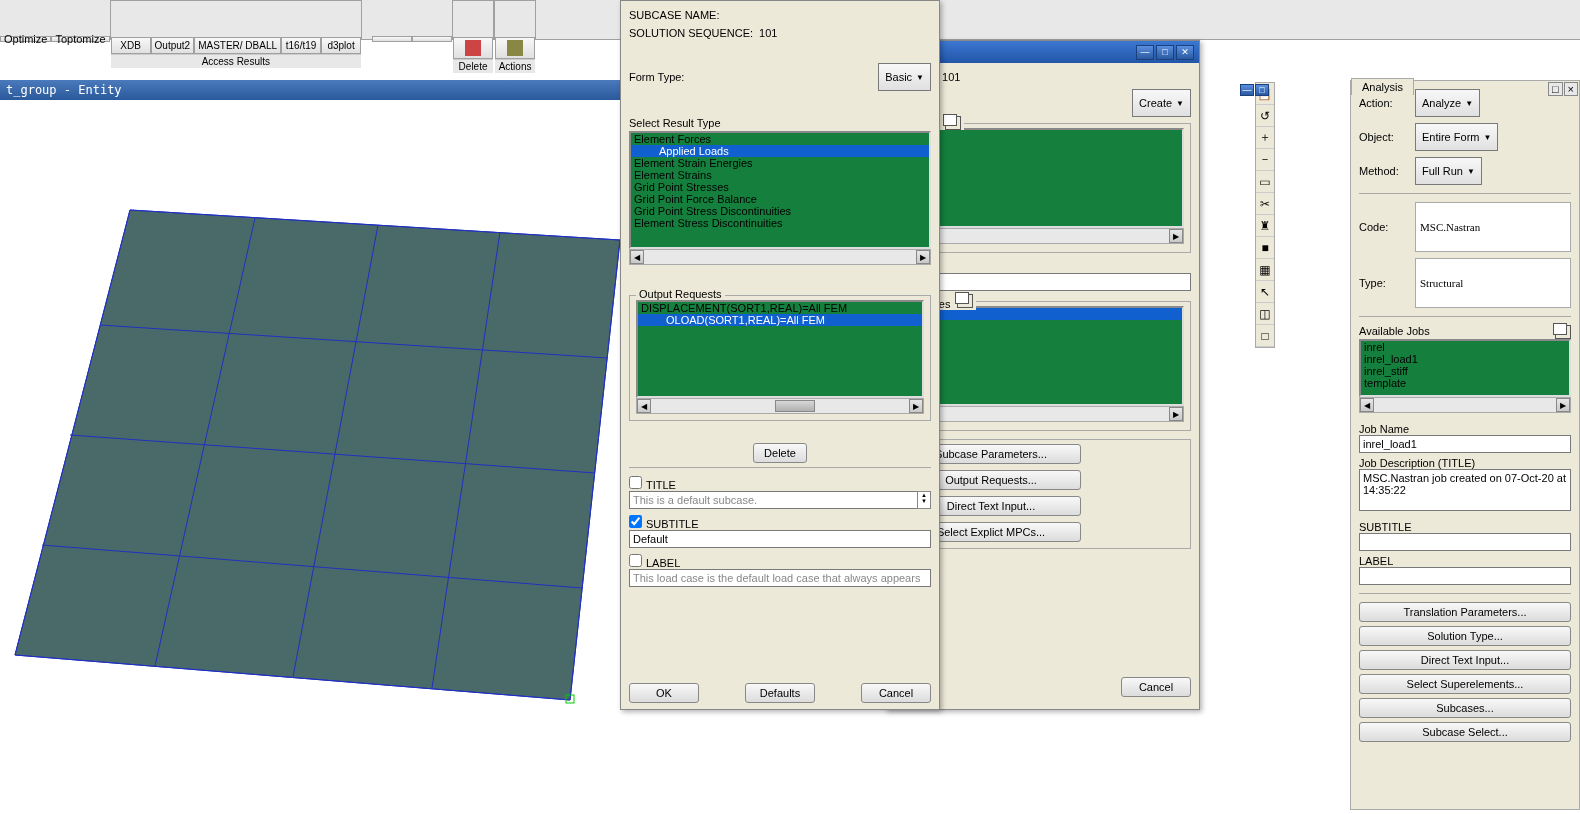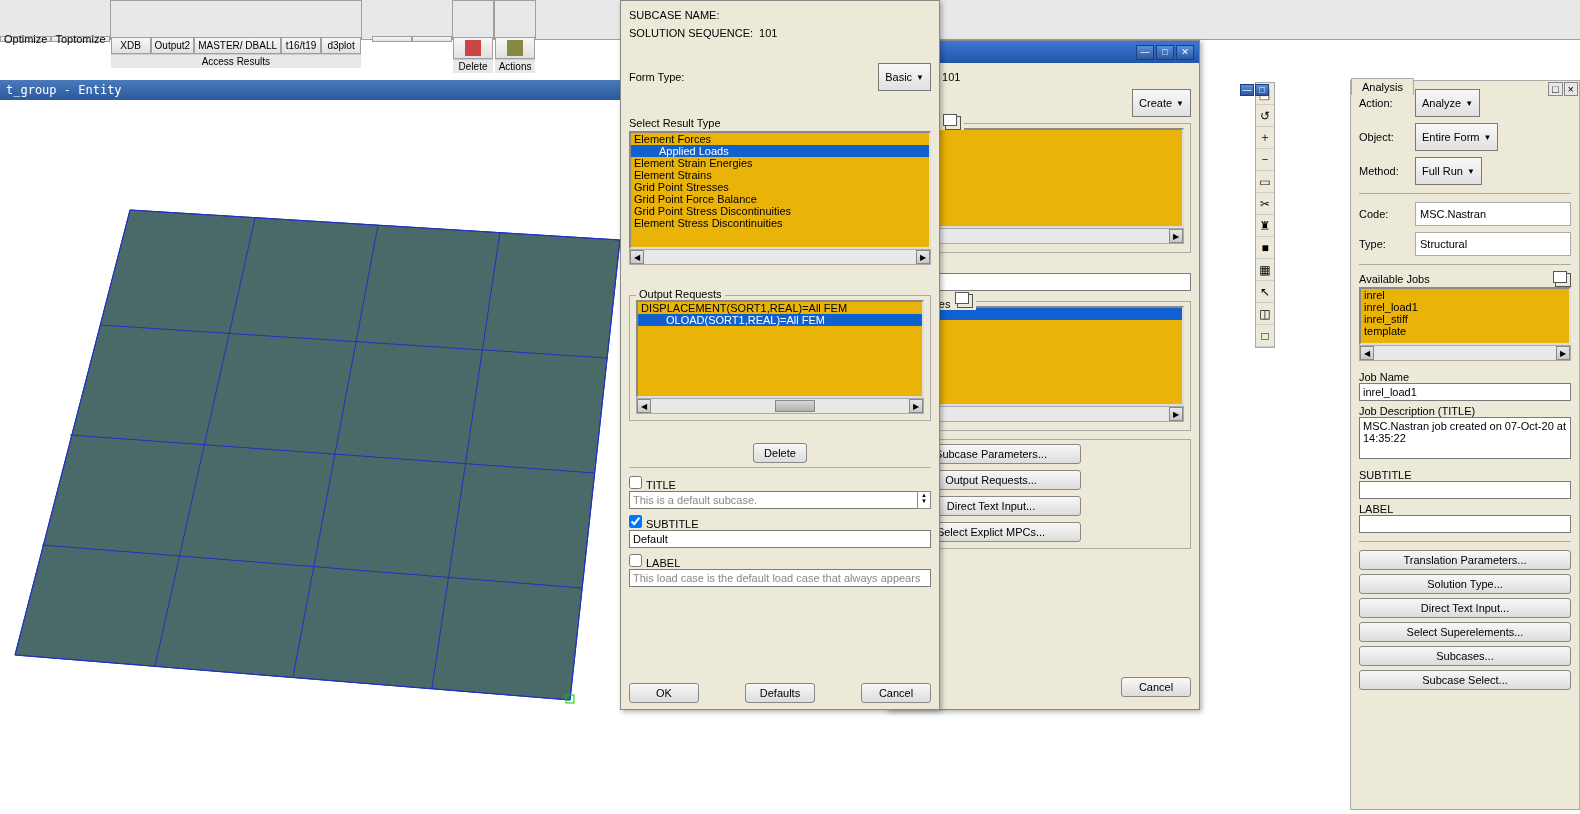--- a/index.html
+++ b/index.html
@@ -26,21 +26,21 @@
     .win-btn { width: 18px; height: 15px; background: linear-gradient(#5a8fe0,#2a5aa0); border: 1px solid #1a4080; color: #fff; font-size: 9px; display: flex; align-items: center; justify-content: center; cursor: pointer; }
     
     .dialog-body { padding: 8px; }
     .row { display: flex; align-items: center; margin-bottom: 6px; gap: 6px; }
     .label { min-width: 120px; }
     
     select, .combo { background: #fff; border: 1px solid #7a7a7a; padding: 1px 3px; font-size: 11px; height: 28px; }
     .combo { display: inline-flex; align-items: center; gap: 4px; background: linear-gradient(#f8f8f8,#e0e0e0); cursor: pointer; padding: 2px 6px; }
     .combo::after { content: "▼"; font-size: 8px; }
     
-    .listbox { background: #eab308; border: 2px inset #ddd; overflow-y: scroll; }
+    .listbox { background: #15803d; border: 2px inset #ddd; overflow-y: scroll; }
     .listbox-item { padding: 0 3px; cursor: pointer; white-space: nowrap; }
     .listbox-item.selected { background: #1060d0; color: #fff; padding-left: 28px; }
     
     .fieldset { border: 1px solid #aaa; padding: 4px 6px 6px; margin-bottom: 8px; position: relative; }
     .fieldset-legend { position: absolute; top: -8px; left: 6px; background: #ece9d8; padding: 0 3px; font-size: 11px; color: #000; }
     
     .btn { background: linear-gradient(#f8f8f8,#dcdcdc); border: 1px solid #888; border-radius: 3px; padding: 3px 10px; cursor: pointer; min-width: 70px; text-align: center; }
     .btn-wide { width: 180px; padding: 3px; }
     
     input[type=text], textarea { background: #fff; border: 1px solid #7a7a7a; padding: 2px 3px; width: 100%; font-size: 11px; }
@@ -56,21 +56,21 @@
     
     
     .dlg-subcases { left: 885px; top: 40px; width: 315px; height: 670px; z-index: 20; }
     
     
     .analysis-panel { position: absolute; right: 0; top: 80px; width: 230px; height: 730px; background: #ece9d8; border: 1px solid #aaa; z-index: 10; }
     .analysis-tab { display: inline-block; background: #ece9d8; border: 1px solid #aaa; border-bottom: none; padding: 2px 10px; margin-top: -18px; }
     .analysis-body { padding: 8px; }
     .analysis-row { display: flex; align-items: center; margin-bottom: 6px; gap: 6px; }
     .analysis-row .label { min-width: 50px; }
-    .readonly-field { background: #fff; border: 1px solid #aaa; padding: 5px 4px; flex: 1; }
+    .readonly-field { background: #fff; border: 1px solid #aaa; padding: 18px 4px; flex: 1; font-family: Liberation Serif, serif; }
     
     
     .right-toolbar { position: absolute; left: 1255px; top: 82px; width: 20px; background: #ece9d8; border: 1px solid #aaa; z-index: 5; }
     .right-tool { width: 18px; height: 22px; border-bottom: 1px solid #ccc; display: flex; align-items: center; justify-content: center; font-size: 12px; cursor: pointer; }
     
     .hr { border-top: 1px solid #aaa; margin: 8px 0; }
     
     .dlg-footer { position: absolute; bottom: 6px; left: 8px; right: 8px; display: flex; gap: 6px; justify-content: space-between; }
     
     .small-win-icons { position: absolute; left: 1240px; top: 84px; display: flex; gap: 1px; z-index: 6; }

